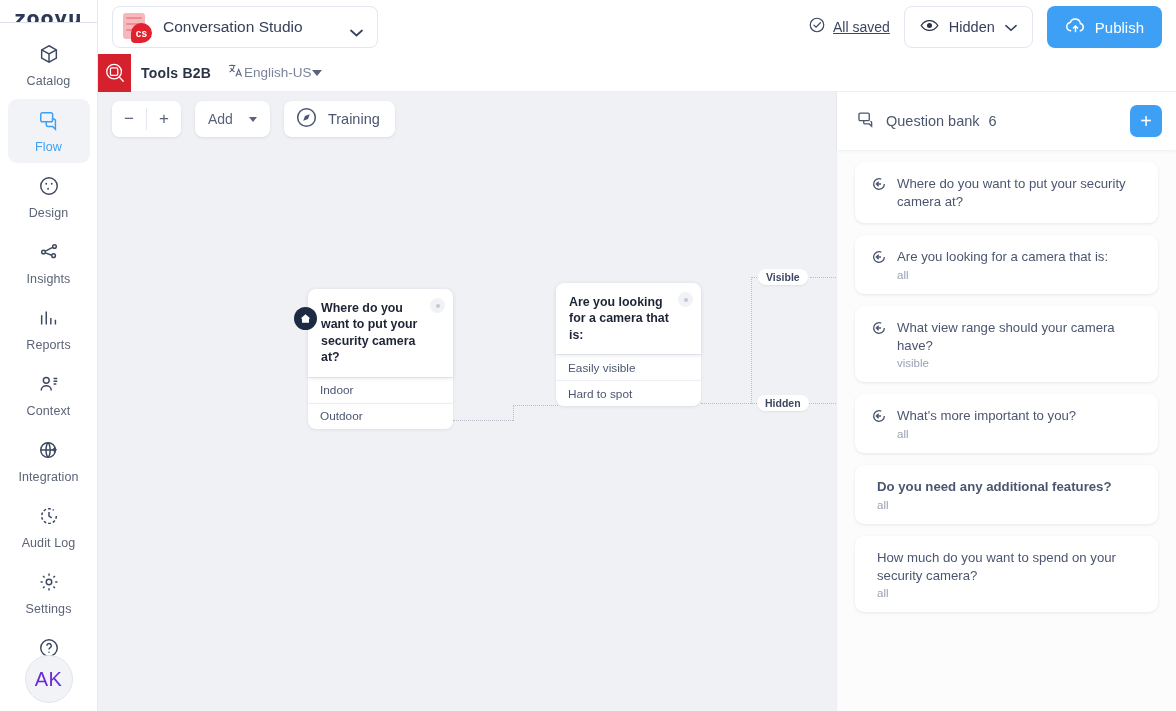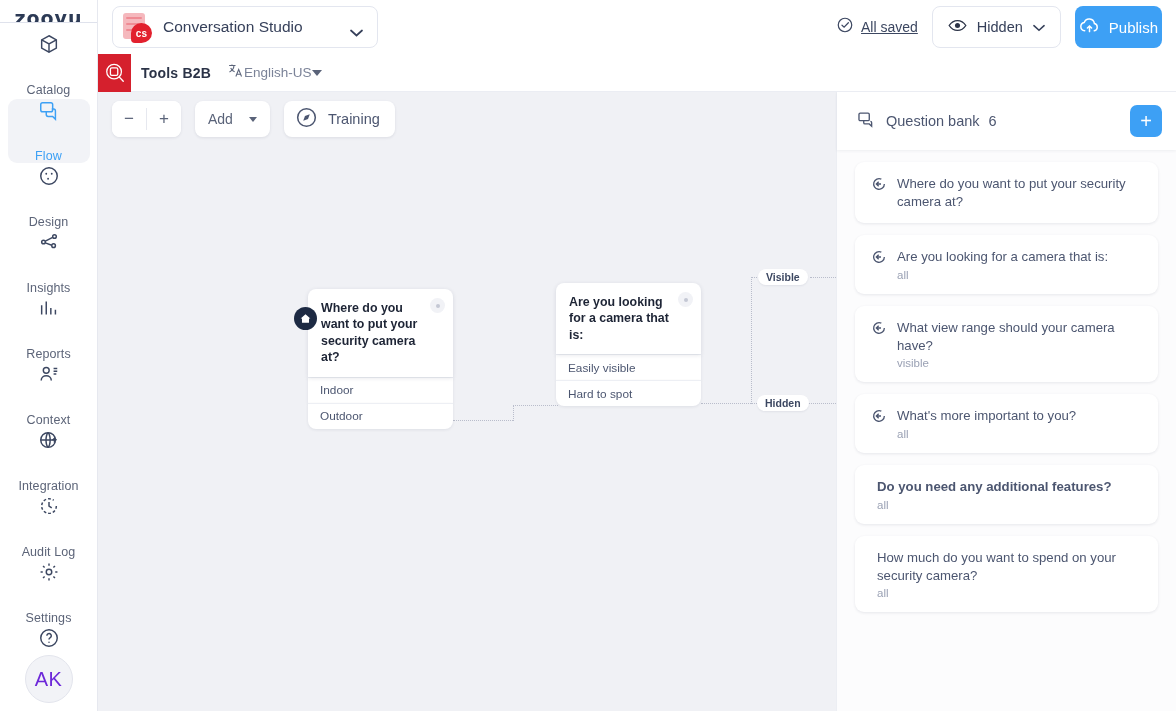--- a/index.html
+++ b/index.html
@@ -29,21 +29,21 @@
   .logo-text {
     font-size: 19px; font-weight: bold; color: #2c3a55;
     letter-spacing: 1px; line-height: 16px;
     position: relative; top: 4px;
     font-family: "DejaVu Sans", sans-serif;
   }
   .sidebar-divider { width: 100%; height: 1px; background: #dfe2ec; }
   .nav { display: flex; flex-direction: column; align-items: center; padding-top: 10px; gap: 2px; width: 100%; }
   .nav-item {
     width: 82px; height: 64px;
-    display: flex; flex-direction: column; align-items: center; justify-content: space-between;
+    display: flex; flex-direction: column; align-items: center; justify-content: center;
     gap: 5px; border-radius: 9px; cursor: pointer;
     color: #6b7489;
   }
   .nav-item .nav-label { font-size: 12.5px; color: #5c6478; letter-spacing: .1px; }
   .nav-item.active { background: #f2f3f7; }
   .nav-item.active .nav-label { color: #3da0f5; }
   .nav-item.active svg { stroke: #3da0f5; }
   .nav-item svg { stroke: #3c4761; fill: none; stroke-width: 1.6; }
   .avatar {
     position: absolute; bottom: 8px; left: 50%; transform: translateX(-50%);
@@ -91,21 +91,21 @@
   .all-saved .lbl { font-size: 14px; color: #3c4761; text-decoration: underline; }
   .preview-btn {
     display: flex; align-items: center; gap: 10px;
     border: 1px solid #e3e6ef; border-radius: 8px;
     height: 42px; padding: 0 15px; background: #fff; cursor: pointer;
     font-size: 14.5px; color: #36405a;
   }
   .publish-btn {
     display: flex; align-items: center; gap: 9px;
     background: #3da0f5; border: none; border-radius: 8px;
-    height: 42px; padding: 0 4px; cursor: pointer;
+    height: 42px; padding: 0 18px; cursor: pointer;
     font-size: 15px; color: #fff;
     font-family: "Liberation Sans", sans-serif;
   }
 
   
   .projbar {
     height: 38px; background: #ffffff; display: flex; align-items: center;
     flex: 0 0 38px; border-bottom: 1px solid #ebedf3;
   }
   .proj-icon {

